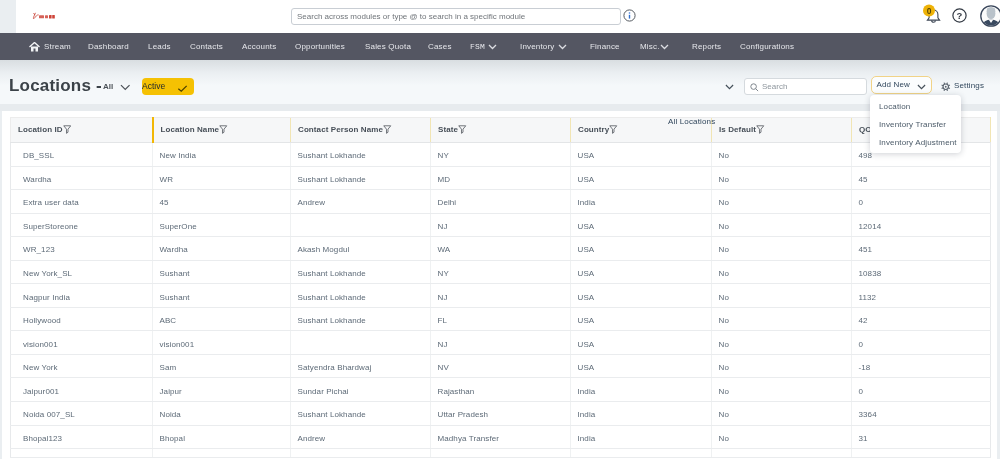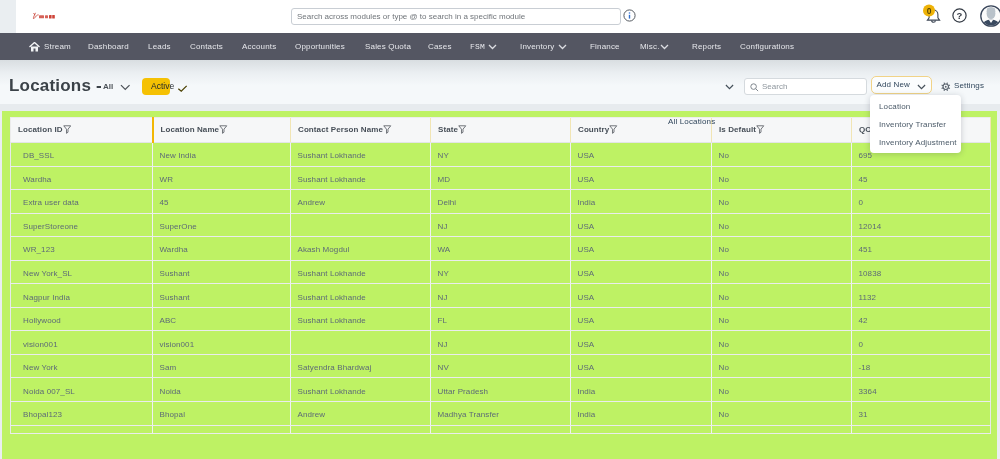--- a/index.html
+++ b/index.html
@@ -11,25 +11,25 @@
   #gsearch { position:absolute; left:275px; top:8px; width:330px; height:17px;
     border:1px solid #c9ced4; border-radius:3px; background:#fff;
     font-size:8px; color:#70757a; line-height:15px; padding-left:5px; }
   
   #nav { position:absolute; left:0; top:33px; width:1000px; height:34px; background:#545662; }
   #nav span { position:absolute; top:0; height:27px; line-height:27px; font-size:8px; letter-spacing:0.18px; color:#e6e7eb; }
   
   #head { position:absolute; left:0; top:60px; width:1000px; height:44px;
     background:linear-gradient(#d9dee1 0%, #ebeff2 30%, #f5f8fa 58%, #f5f8fa 100%); }
   #gap { position:absolute; left:0; top:104px; width:1000px; height:7px; background:#e7ebee; }
-  #card { position:absolute; left:2px; top:111px; width:995px; height:348px; background:#bef264; }
+  #card { position:absolute; left:2px; top:111px; width:995px; height:348px; background:#ffffff; }
   
   #title { position:absolute; left:9px; top:76px; font-size:17px; font-weight:bold; color:#3b4248; letter-spacing:0.2px;}
-  #pill { position:absolute; left:142px; top:78px; width:28px; height:17px; background:#f5c103;
-    border-radius:4px; color:#23292e; font-size:8.5px; line-height:17px; text-align:left; padding-left:9px;}
+  #pill { position:absolute; left:142px; top:78px; width:52px; height:17px; background:#f5c103;
+    border-radius:4px; color:#23292e; font-size:8.5px; line-height:17px; text-align:left; padding-left:0;}
   #allloc { position:absolute; left:668px; top:81px; font-size:8px; letter-spacing:0.15px; color:#31475c;margin-top:36px; }
   #lsearch { position:absolute; left:744px; top:78px; width:123px; height:17px; border:1px solid #d5dade;
     border-radius:3px; background:#fff; font-size:8px; color:#8e969d; line-height:15px; padding-left:17px; }
   #addnew { position:absolute; left:871px; top:76px; width:61px; height:18px; border:1px solid #f1d387;
     border-radius:5px; font-size:8px; letter-spacing:0.15px; color:#31475c; line-height:16px; padding-left:4.5px; background:#fbfdfe;}
   #settings { position:absolute; left:954px; top:81px; font-size:8px; letter-spacing:0.15px; color:#31475c; }
   
   #tbl { position:absolute; left:8px; top:6px; width:980px; border-collapse:collapse; table-layout:fixed; }
   #tbl th { height:25px; background:#f6f7f8; font-size:8px; font-weight:bold; color:#474f58; letter-spacing:0.1px;
     text-align:left; padding:0 0 0 7px; border-top:1px solid #ececec; border-bottom:1px solid #e3e5e7;
@@ -156,21 +156,21 @@
               <path d="M0.8 0.8 h7.4 l-2.9 3.6 v3.2 l-1.6 1.2 v-4.4 z" fill="none" stroke="#5a5f66" stroke-width="0.9"></path>
             </svg></th>
     </tr>
     <tr>
           <td>DB_SSL</td>
           <td>New India</td>
           <td>Sushant Lokhande</td>
           <td>NY</td>
           <td>USA</td>
           <td>No</td>
-          <td>695</td>
+          <td>498</td>
         </tr>
     <tr>
           <td>Wardha</td>
           <td>WR</td>
           <td>Sushant Lokhande</td>
           <td>MD</td>
           <td>USA</td>
           <td>No</td>
           <td>45</td>
         </tr>
@@ -238,20 +238,29 @@
           <td>0</td>
         </tr>
     <tr>
           <td>New York</td>
           <td>Sam</td>
           <td>Satyendra Bhardwaj</td>
           <td>NV</td>
           <td>USA</td>
           <td>No</td>
           <td>-18</td>
+        </tr>
+    <tr>
+          <td>Jaipur001</td>
+          <td>Jaipur</td>
+          <td>Sundar Pichai</td>
+          <td>Rajasthan</td>
+          <td>India</td>
+          <td>No</td>
+          <td>0</td>
         </tr>
     <tr>
           <td>Noida 007_SL</td>
           <td>Noida</td>
           <td>Sushant Lokhande</td>
           <td>Uttar Pradesh</td>
           <td>India</td>
           <td>No</td>
           <td>3364</td>
         </tr>

